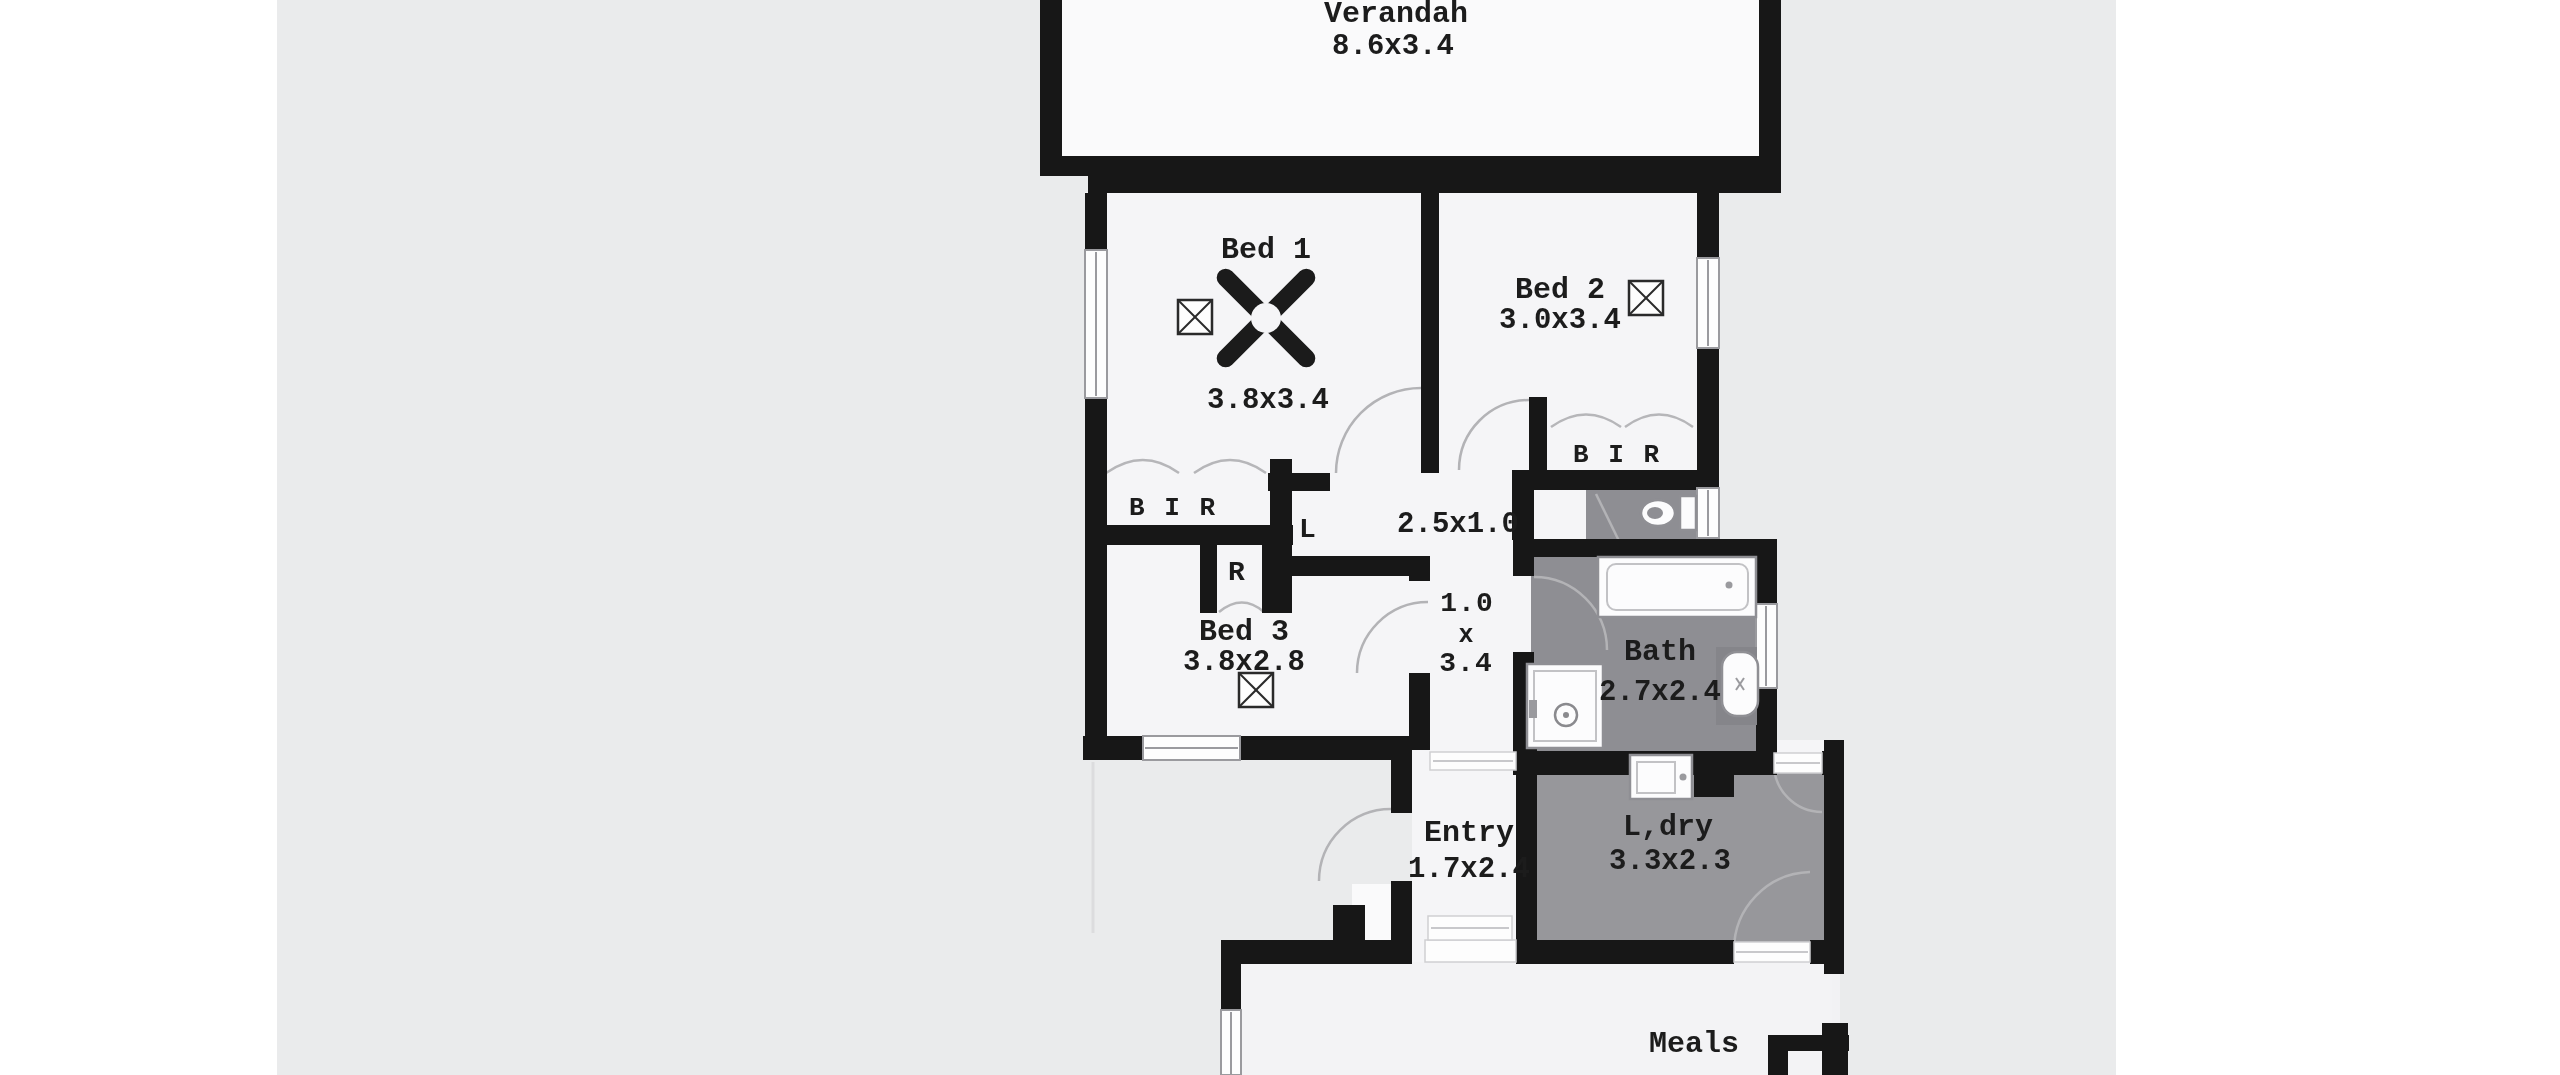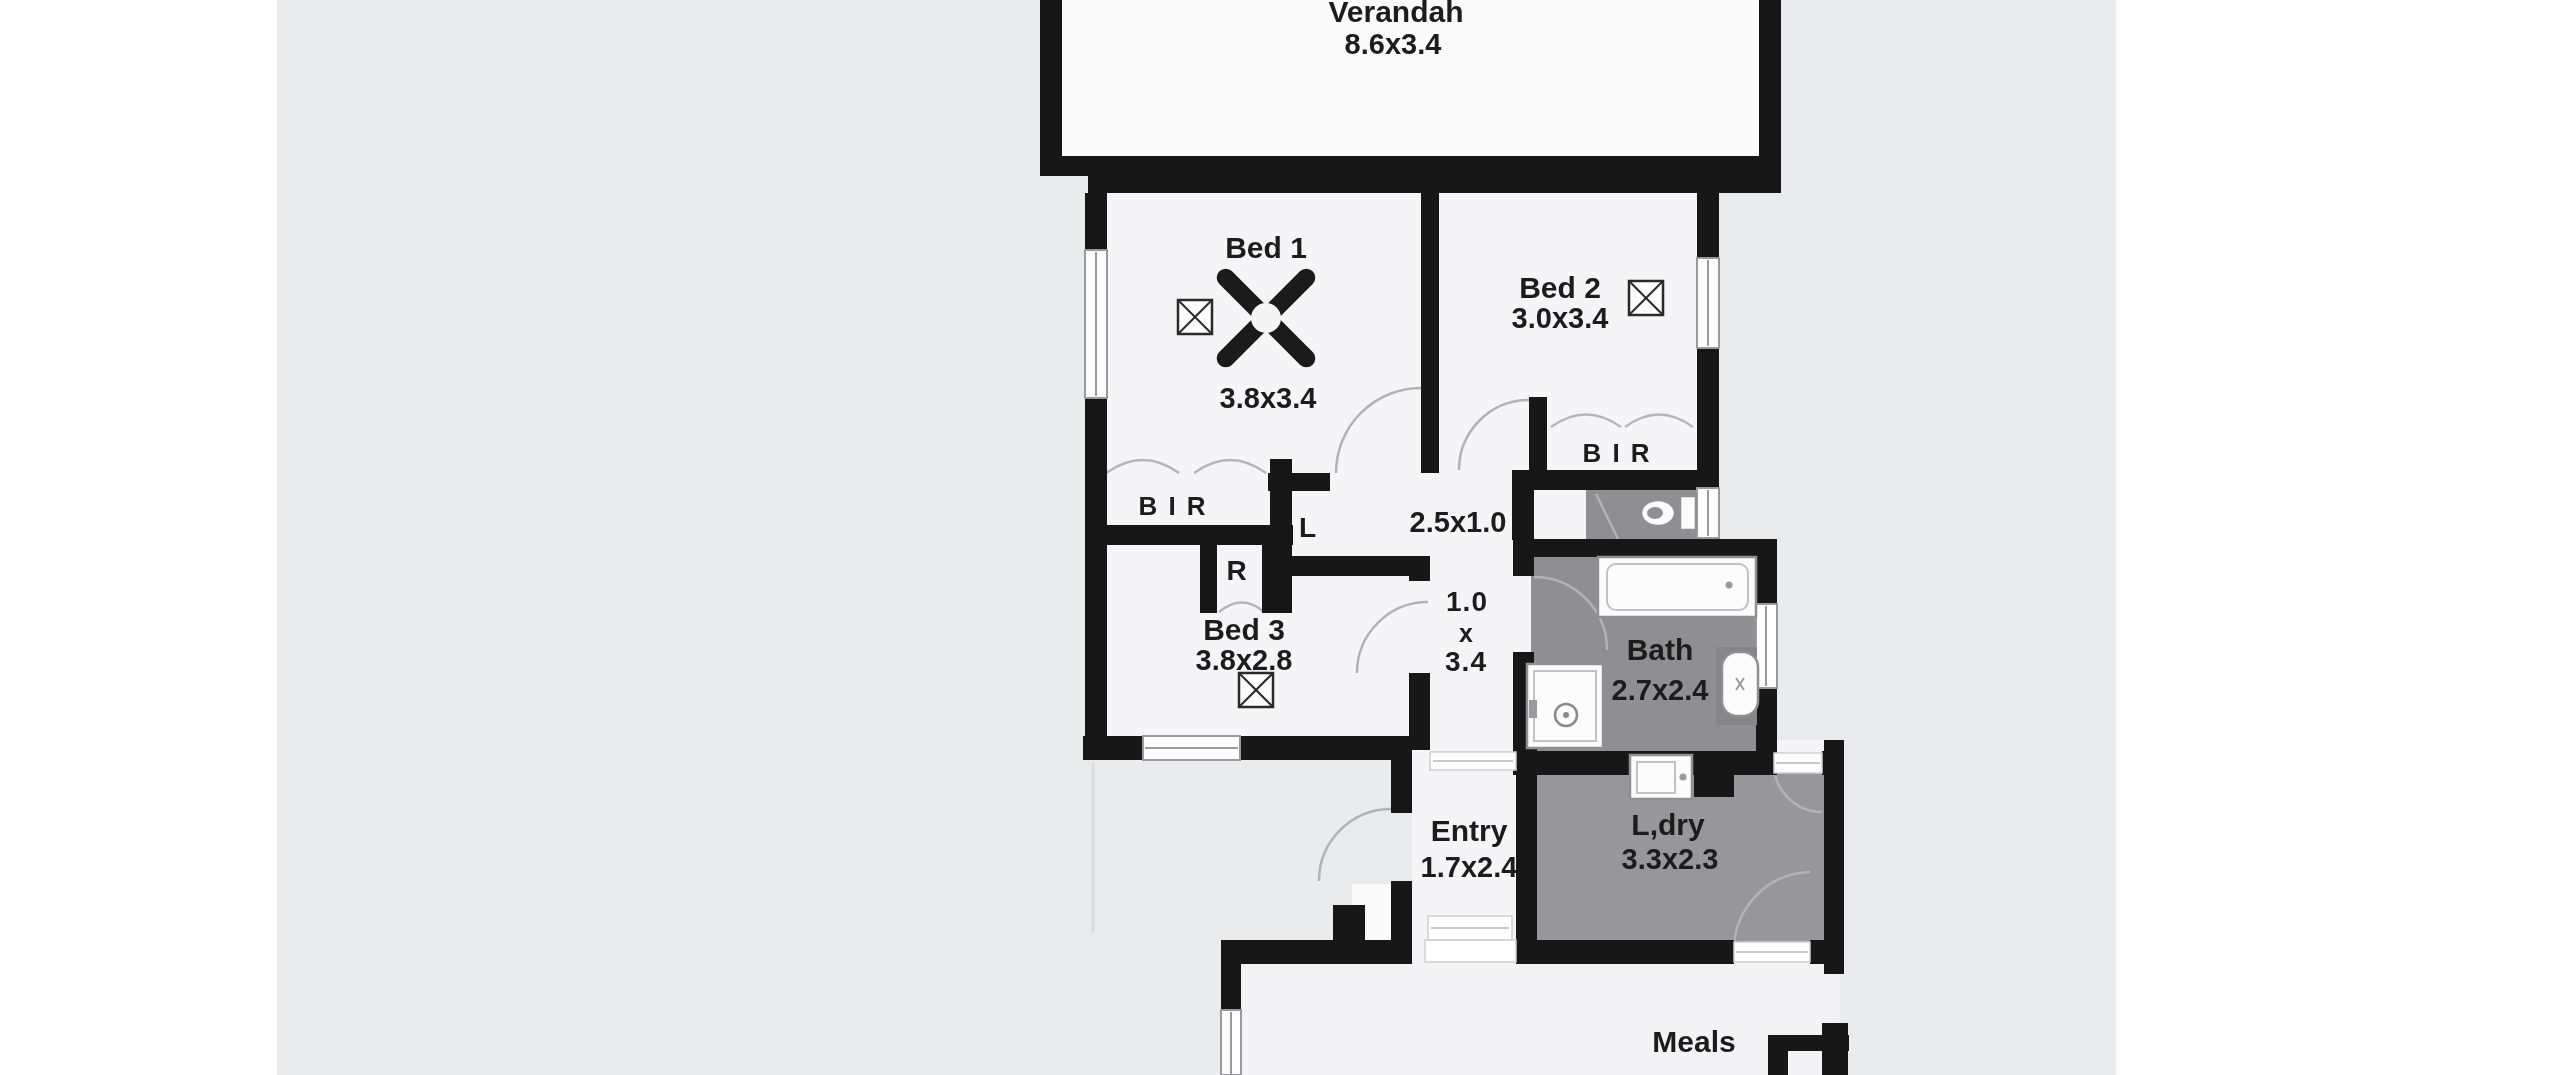--- a/index.html
+++ b/index.html
@@ -1,17 +1,17 @@
 <!DOCTYPE html>
 <html><head>
 <meta charset="utf-8">
 <style>
   html,body{margin:0;padding:0;background:#ffffff;}
   .stage{position:relative;width:2116px;height:1075px;background:#ffffff;overflow:hidden;
-         font-family:Liberation Sans, sans-serif;}
+         font-family:Liberation Mono, monospace;}
   svg{display:block}
   .wall{fill:#171717;}
   .floor{fill:#f5f5f7;}
   .floor-verandah{fill:#fafafb;}
   .floor-wet{fill:#8e8e93;}
   .floor-ldry{fill:#97979b;}
   .floor-meals{fill:#f3f3f5;}
   .win{fill:#fdfdfd;stroke:#9a9a9e;stroke-width:2;}
   .winline{stroke:#9a9a9e;stroke-width:2;}
   .arc{fill:none;stroke:#b3b3b6;stroke-width:2.5;}

